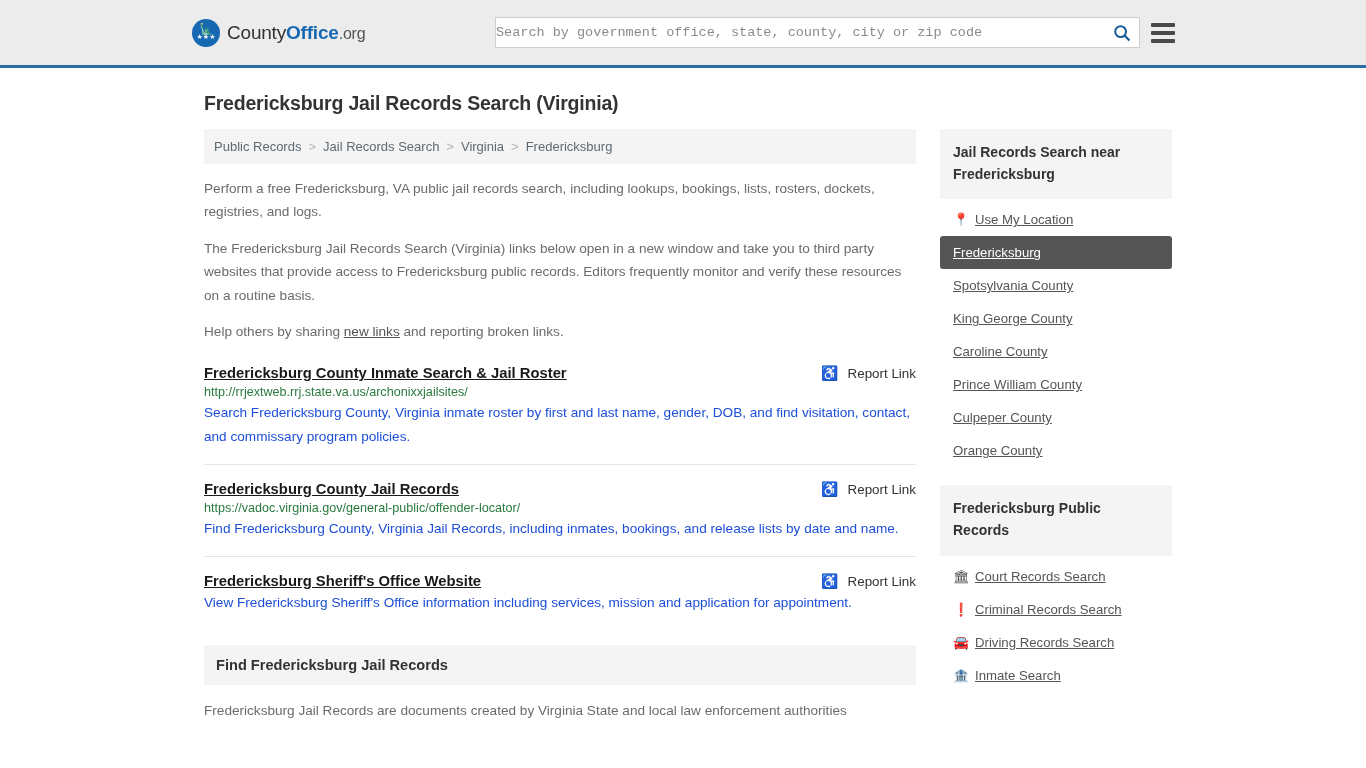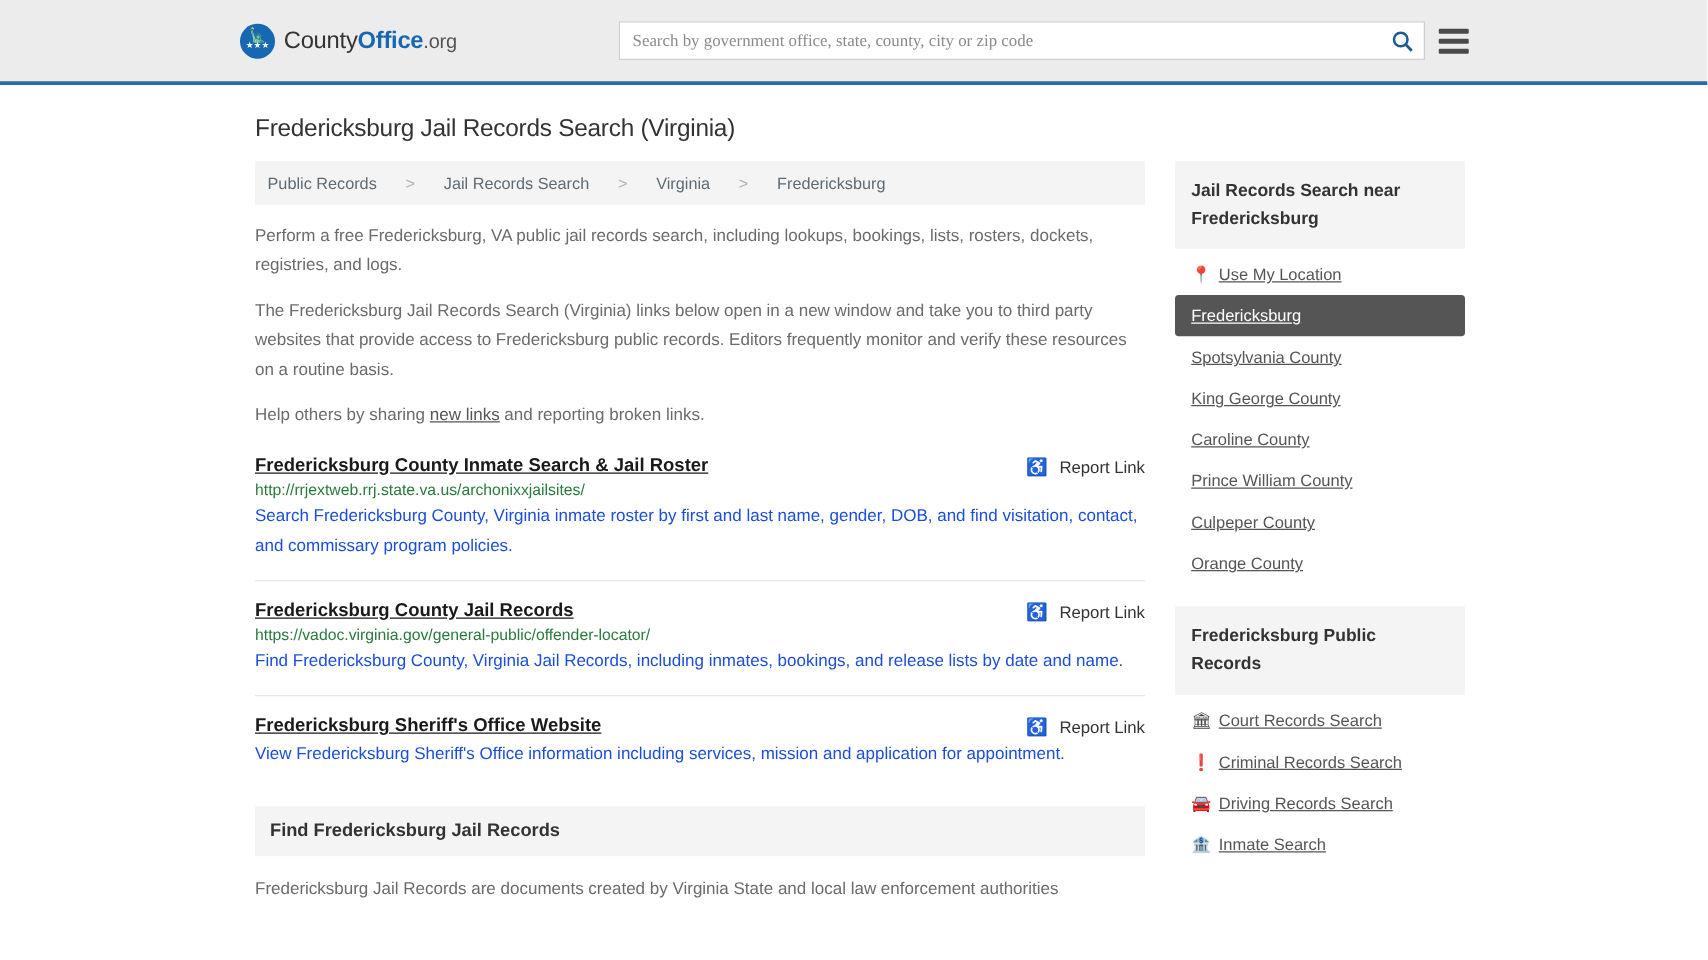--- a/index.html
+++ b/index.html
@@ -52,22 +52,22 @@
     background: #ffffff;
     border: 1px solid #cfcfcf;
     display: flex;
     align-items: center;
   }
   .search-input {
     flex: 1 1 auto;
     height: 100%;
     border: 0;
     outline: none;
-    padding: 0 10px;
-    font-family: Liberation Serif, serif;
+    padding: 0 0;
+    font-family: Liberation Mono, monospace;
     font-size: 13.5px;
     color: #701a75;
     background: transparent;
   }
   .search-input::placeholder { color: #8b8b8b; }
   .search-btn {
     width: 34px; height: 100%;
     border: 0; background: transparent;
     cursor: pointer; padding: 0;
     display: flex; align-items: center; justify-content: center;
@@ -81,39 +81,39 @@
   }
   .hamburger span { display: block; height: 4px; background: #4a4a4a; border-radius: 1px; }
 
   
   .page {
     width: 1366px;
     padding: 0 190px 0 204px;
   }
   .page-title {
     font-size: 19.5px;
-    font-weight: normal;
+    font-weight: bold;
     color: #333333;
     margin: 24px 0 14px 0;
     letter-spacing: -0.2px;
   }
   .columns { display: flex; gap: 24px; align-items: flex-start; }
   .col-main { width: 712px; flex: 0 0 712px; }
   .col-side { width: 232px; flex: 0 0 232px; }
 
   
   .breadcrumb {
     background: #f4f4f4;
     padding: 10px 10px;
     font-size: 13px;
     color: #5e6a73;
     display: flex;
     align-items: center;
     flex-wrap: wrap;
-    gap: 16px;
+    gap: 0;
   }
   .breadcrumb a {
     color: #5e6a73;
     text-decoration: none;
   }
   .breadcrumb .sep { color: #b3b3b3; margin: 0 7px; }
 
   
   .intro p {
     font-size: 13.6px;

